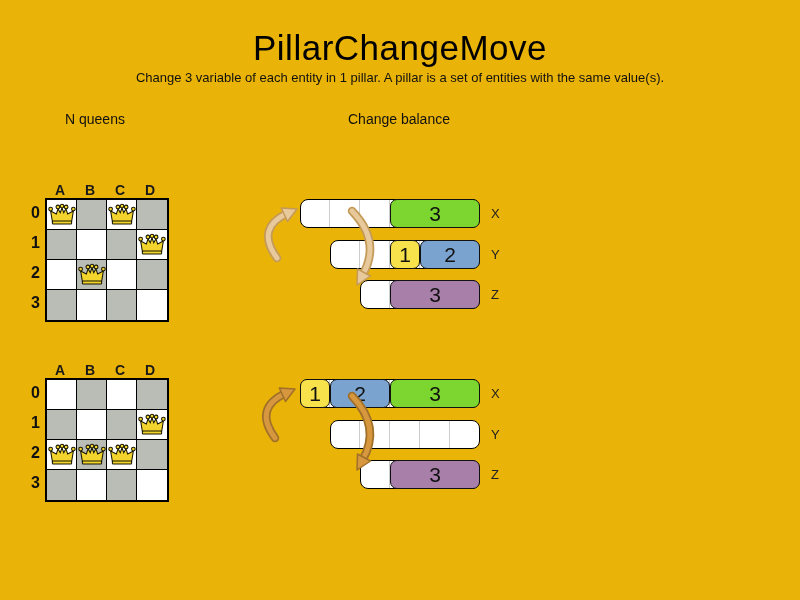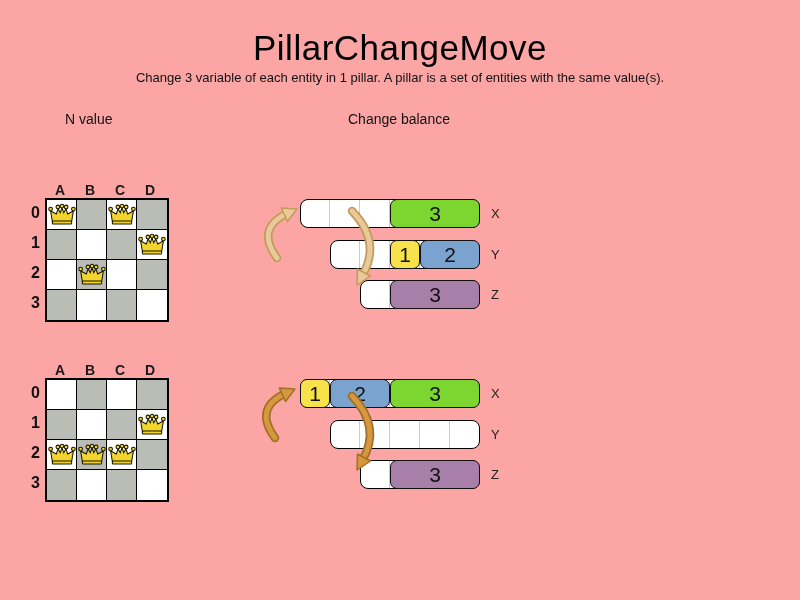--- a/index.html
+++ b/index.html
@@ -1,17 +1,17 @@
 <!DOCTYPE html>
 <html style="--green: #7cd62f; --yellow: #f7e24c; --blue: #7ba3cf; --purple: #a87fa8; --board_gray: #babdb6; --crown_gold: #f2d42c; --arrow_light: #e8c99c; --arrow_light_edge: #c49a58; --arrow_dark: #d6973e; --arrow_dark_edge: #a0702a;"><head>
 <meta charset="utf-8">
 <style>
   html,body{margin:0;padding:0;background:#fff;}
   .canvas{
-    position:relative;width:800px;height:600px;background:#fca5a5;overflow:hidden;
+    position:relative;width:800px;height:600px;background:#eab308;overflow:hidden;
     font-family:"Liberation Sans", sans-serif;color:#000;
   }
   .title{
     position:absolute;left:0;right:0;top:28px;text-align:center;
     font-size:35px;font-weight:400;letter-spacing:0.5px;
   }
   .subtitle{
     position:absolute;left:0;right:0;top:70px;text-align:center;
     font-size:13px;color:#111;
   }
@@ -87,21 +87,21 @@
         <circle class="crown-part" cx="16" cy="3.4" r="2.1"></circle>
         <circle class="crown-part" cx="20.7" cy="4.4" r="2.1"></circle>
         <circle class="crown-part" cx="29" cy="6.8" r="2.1"></circle>
       </g>
     </defs>
   </svg>
 
   <div class="title">PillarChangeMove</div>
   <div class="subtitle">Change 3 variable of each entity in 1 pillar. A pillar is a set of entities with the same value(s).</div>
 
-  <div class="section-label" id="nqueens-label">N value</div>
+  <div class="section-label" id="nqueens-label">N queens</div>
   <div class="section-label" id="cloud-label">Change balance</div>
 
   <div id="boards">
       <div class="board" style="left:45px;top:183px;">
         <div class="col-header" style="left:0px;">A</div>
         <div class="col-header" style="left:30px;">B</div>
         <div class="col-header" style="left:60px;">C</div>
         <div class="col-header" style="left:90px;">D</div>
         <div class="row-header" style="top:19px;">0</div>
         <div class="row-header" style="top:49px;">1</div>

